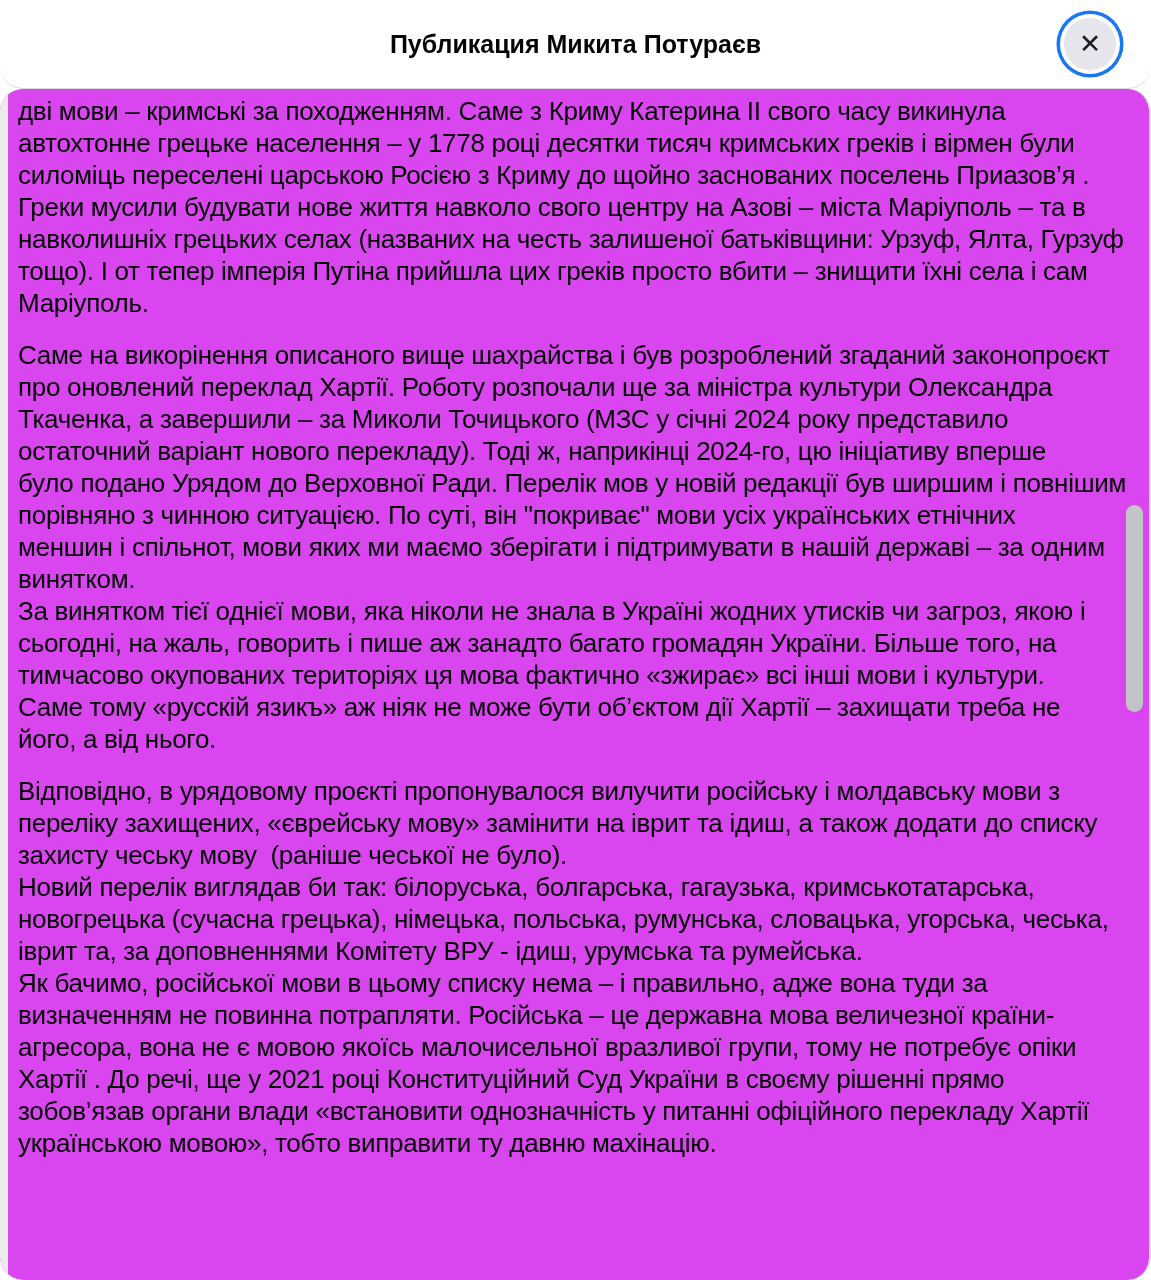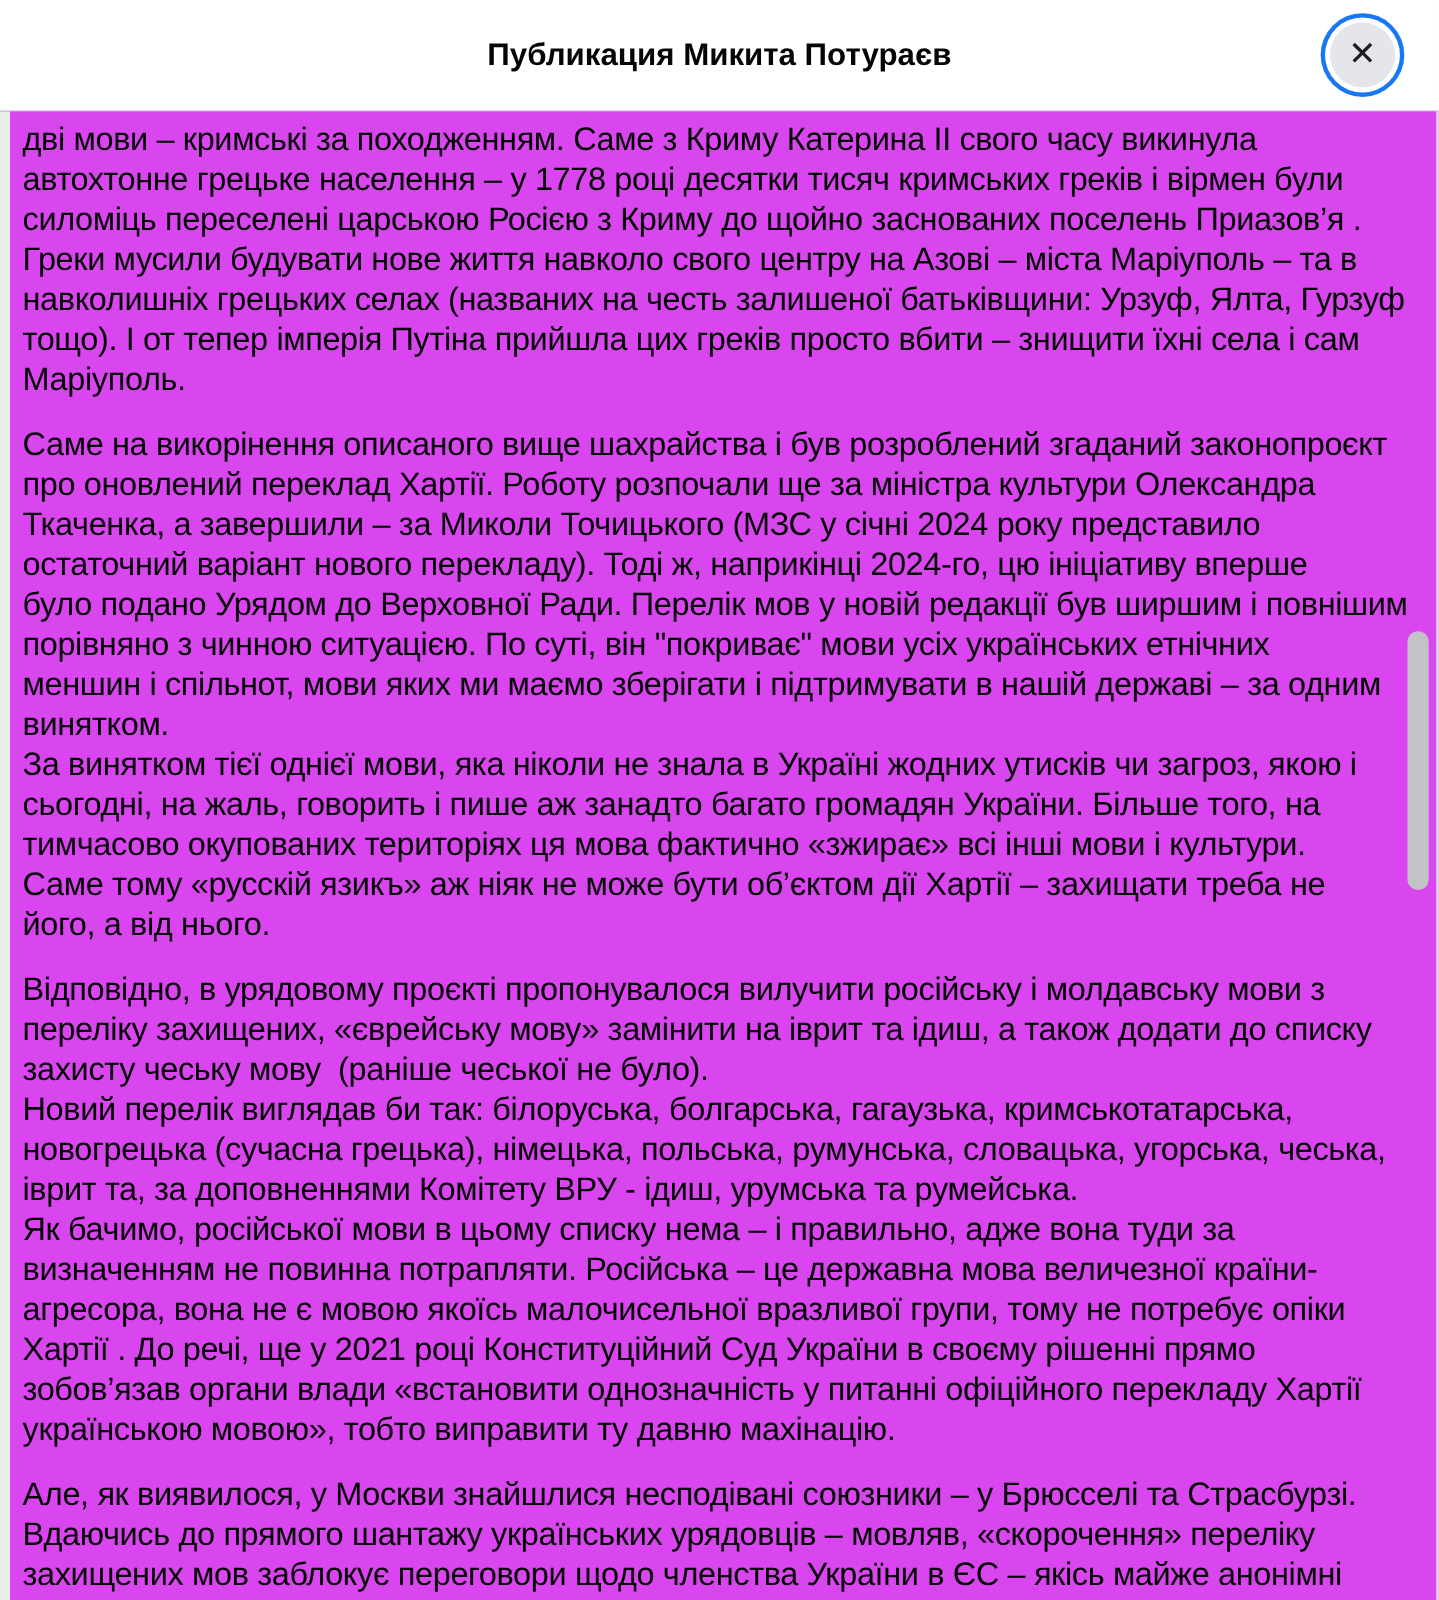--- a/index.html
+++ b/index.html
@@ -3,21 +3,21 @@
 <meta charset="utf-8">
 <style>
   :root{
     --accent-blue:#1877f2;
     --close-bg:#e4e6eb;
     --divider:#d8dadf;
     --text:#050505;
     --thumb:#c1c3c7;
     --gutter:#ececec;
   }
-  *{box-sizing:border-box;margin:0;padding:0;}
+  *{box-sizing:border-box;margin:0;padding:0;border-radius:23px;}
   html,body{width:1151px;height:1280px;overflow:hidden;background:#fff;
     font-family:"Liberation Sans","DejaVu Sans",sans-serif;}
   .modal{position:relative;width:1151px;height:1280px;background:#fff;}
 
   
   .modal-header{
     position:relative;height:89px;width:100%;background:#fff;
     border-bottom:1px solid var(--divider);
     display:flex;align-items:center;justify-content:center;
   }
@@ -101,20 +101,17 @@
 захисту чеську мову  (раніше чеської не було).
 Новий перелік виглядав би так: білоруська, болгарська, гагаузька, кримськотатарська,
 новогрецька (сучасна грецька), німецька, польська, румунська, словацька, угорська, чеська,
 іврит та, за доповненнями Комітету ВРУ - ідиш, урумська та румейська.
 Як бачимо, російської мови в цьому списку нема – і правильно, адже вона туди за
 визначенням не повинна потрапляти. Російська – це державна мова величезної країни-
 агресора, вона не є мовою якоїсь малочисельної вразливої групи, тому не потребує опіки
 Хартії . До речі, ще у 2021 році Конституційний Суд України в своєму рішенні прямо
 зобов’язав органи влади «встановити однозначність у питанні офіційного перекладу Хартії
 українською мовою», тобто виправити ту давню махінацію.</p>
-        <p class="para">Але, як виявилося, у Москви знайшлися несподівані союзники – у Брюсселі та Страсбурзі.
-Вдаючись до прямого шантажу українських урядовців – мовляв, «скорочення» переліку
-захищених мов заблокує переговори щодо членства України в ЄС – якісь майже анонімні</p>
       </div>
     <div class="scrollbar-thumb"></div>
   </div>
 
 </div>
 
 </body></html>

